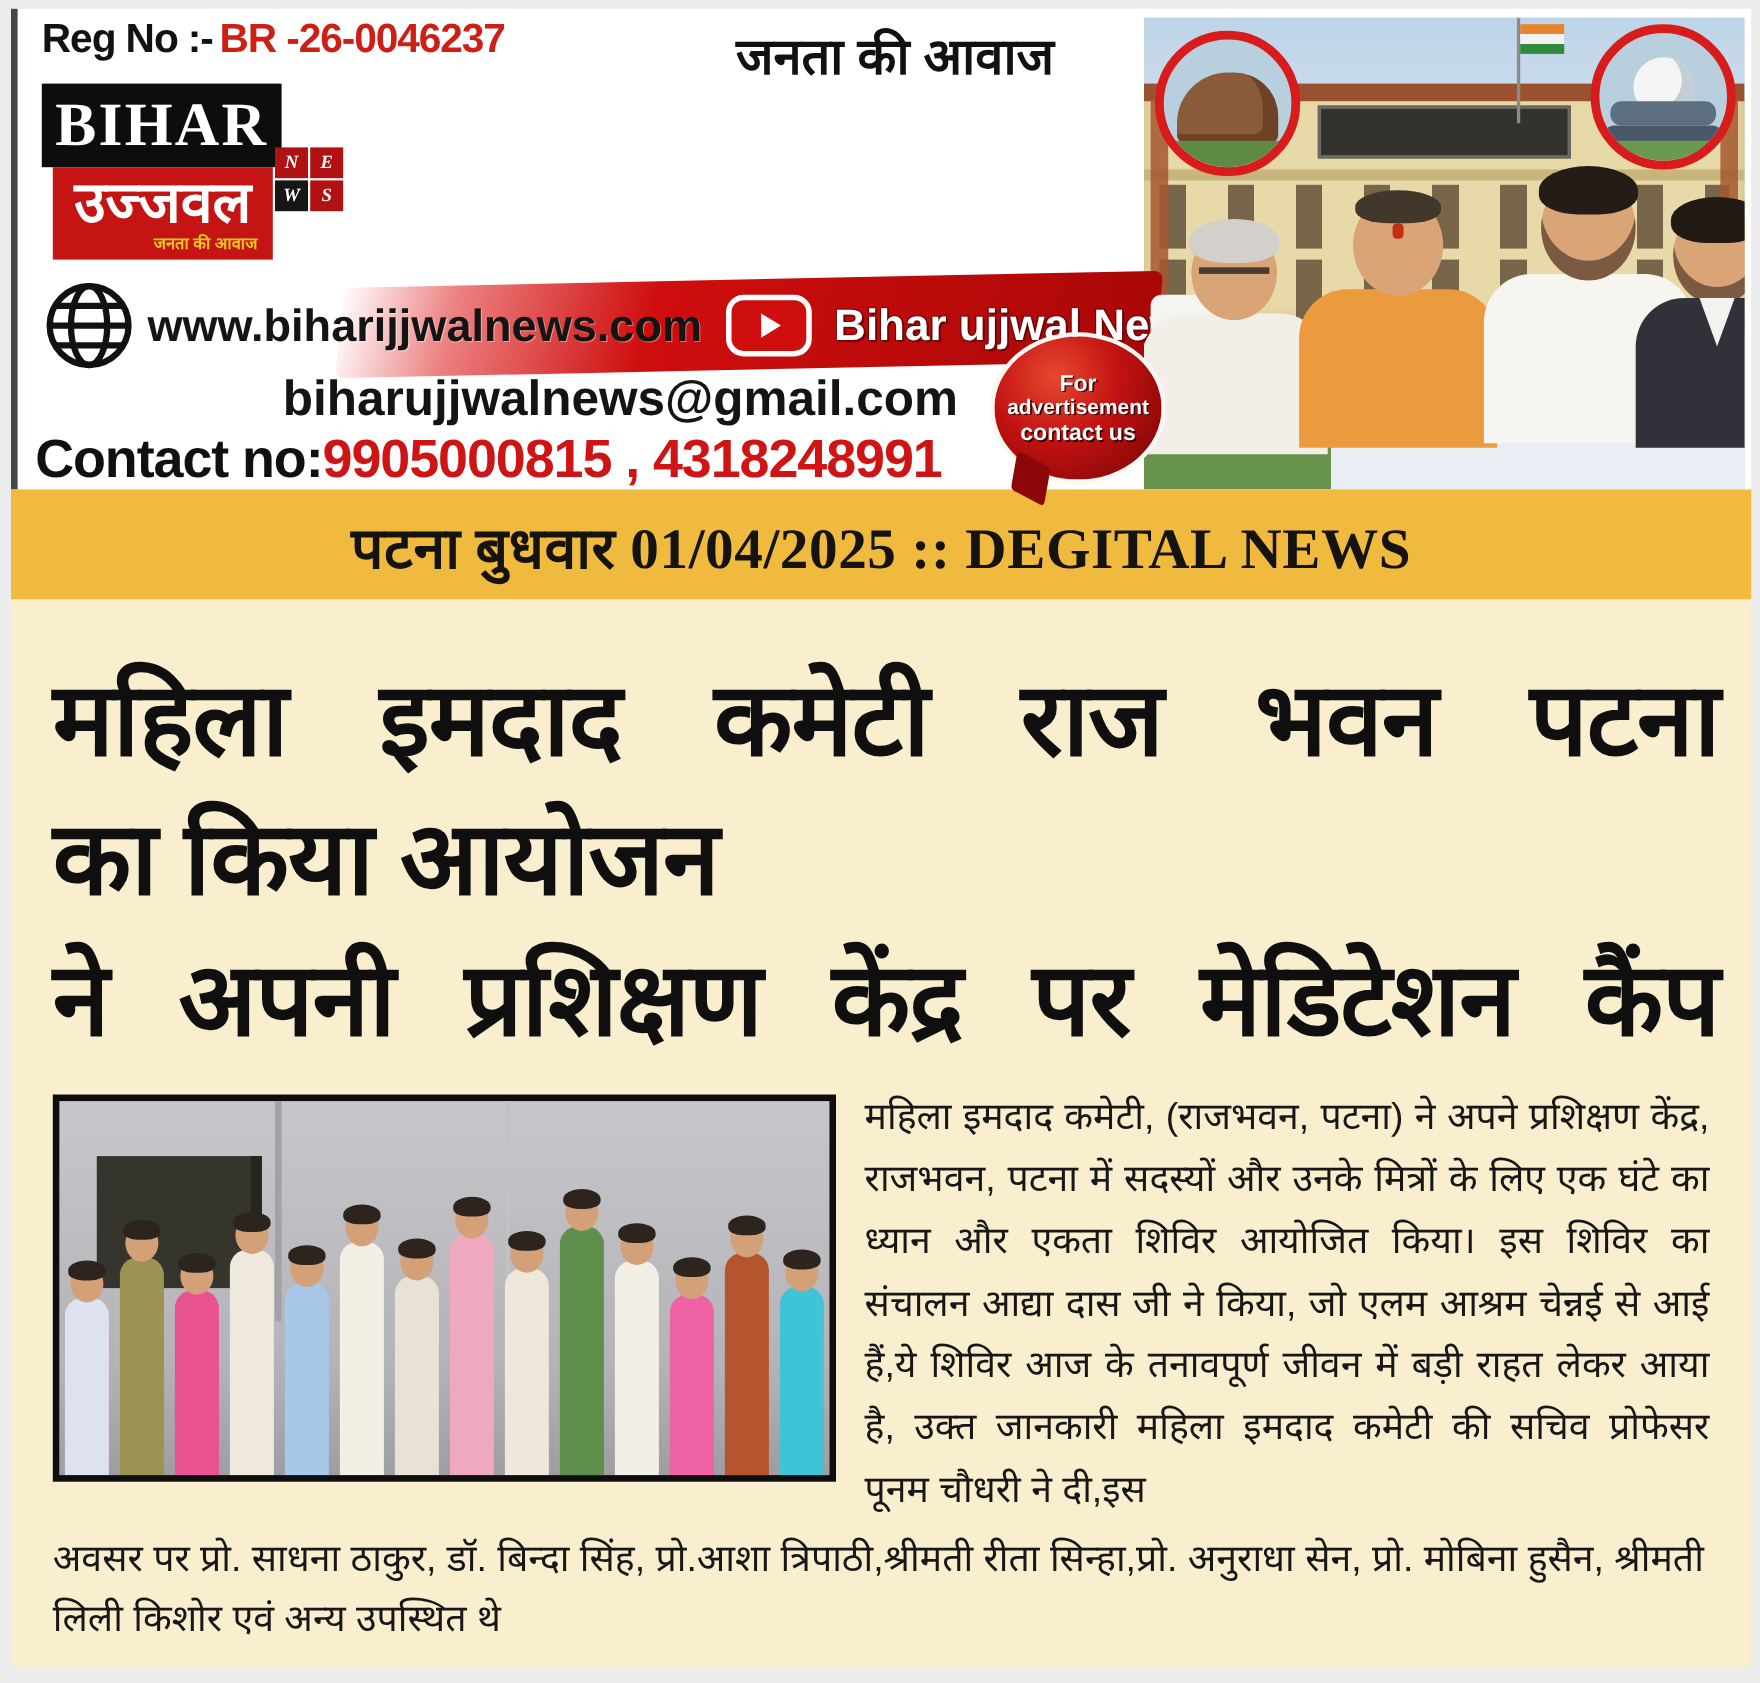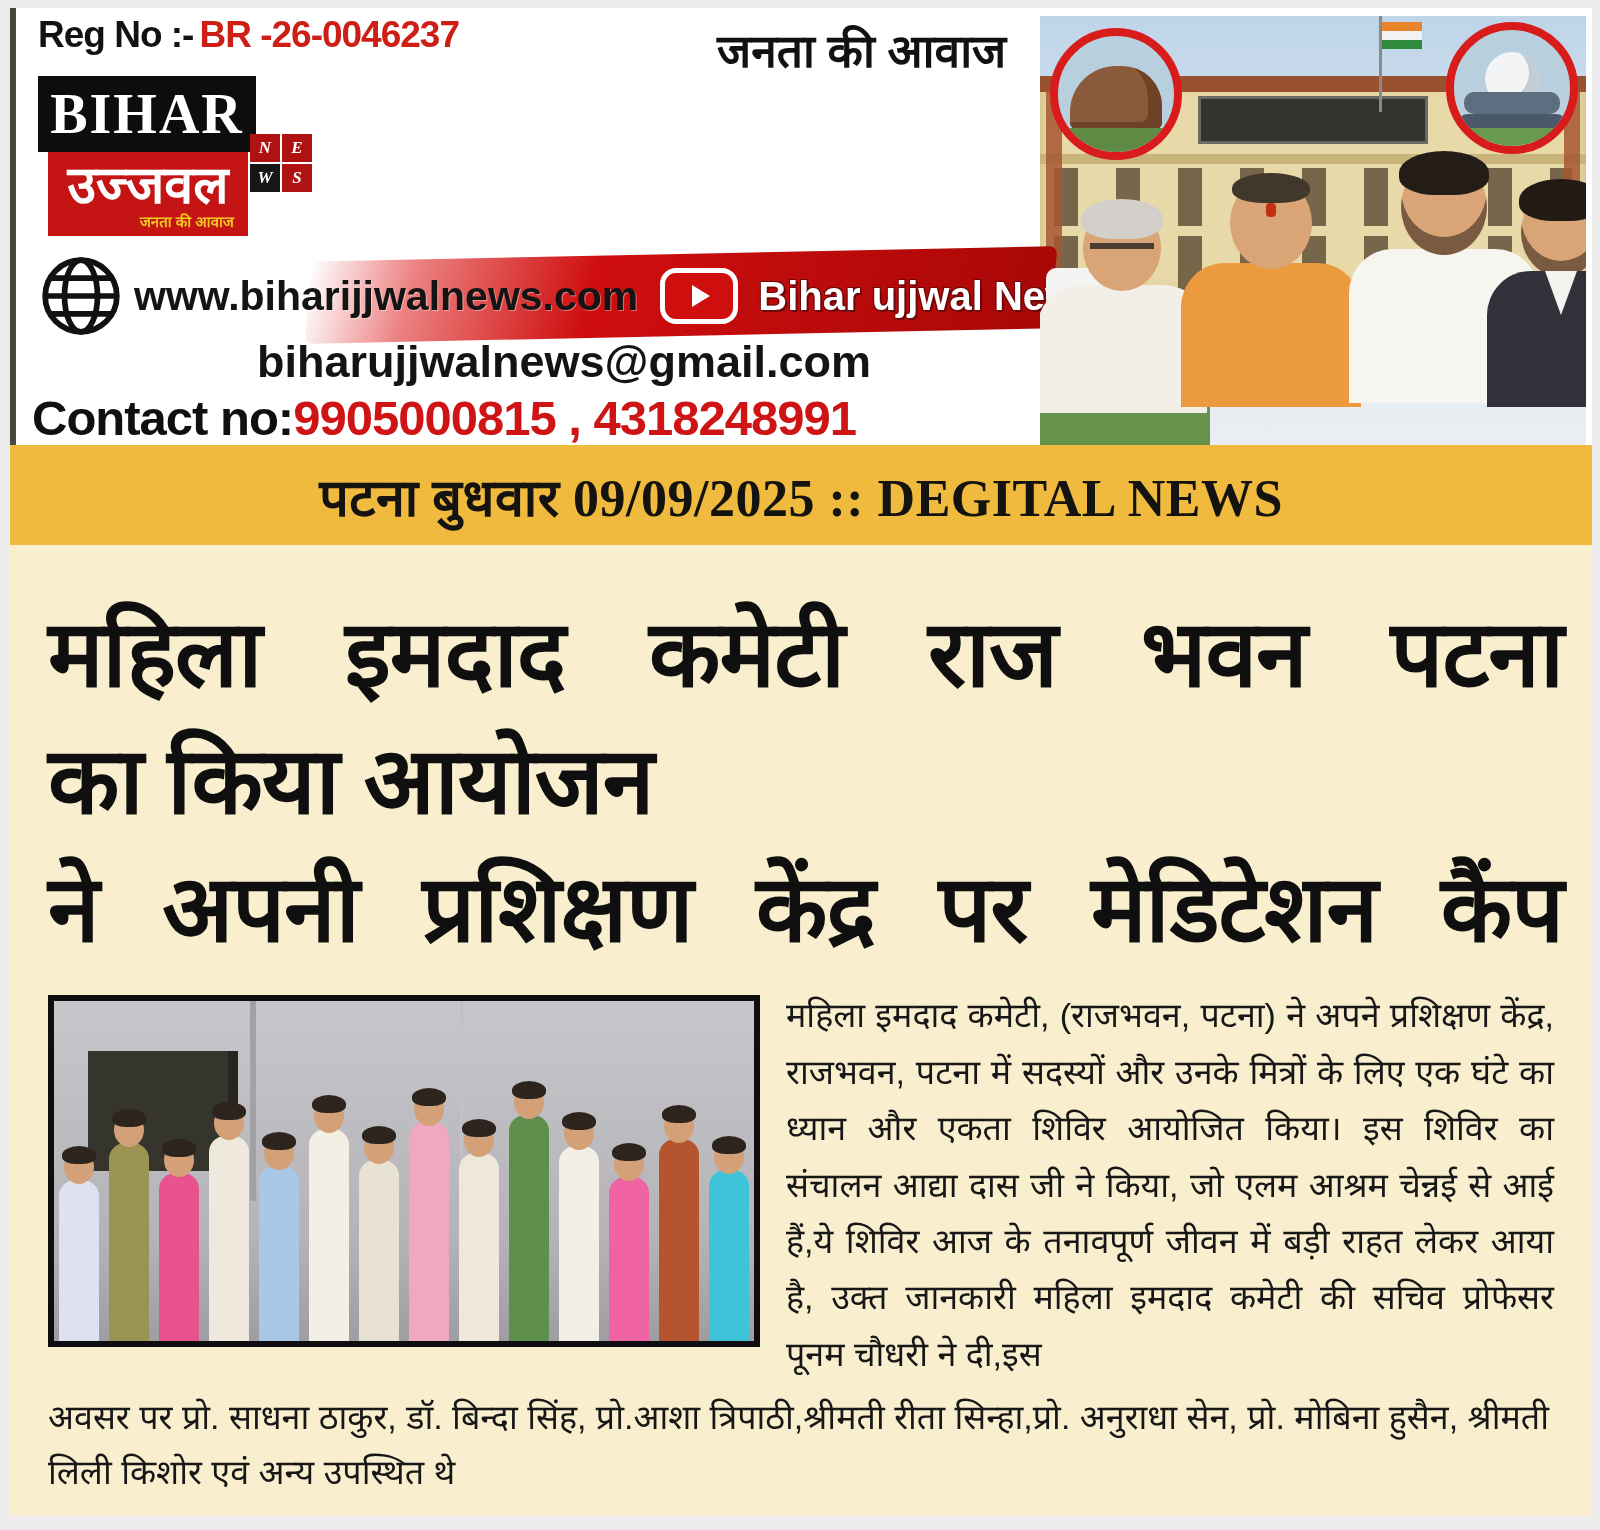--- a/index.html
+++ b/index.html
@@ -4,21 +4,21 @@
 <style>
   html,body{margin:0;padding:0;}
   body{background:#e9e9e9;font-family:"Liberation Sans","DejaVu Sans",sans-serif;}
   .page{position:relative;width:1600px;height:1530px;background:#ececec;overflow:hidden;}
 
   
   .header-card{position:absolute;left:10px;top:8px;width:1582px;height:437px;background:#ffffff;
     border-left:6px solid #42493f;box-sizing:border-box;}
   .header-left{position:absolute;left:0;top:0;width:1034px;height:100%;padding:6px 0 0 22px;box-sizing:border-box;}
 
-  .row-top{display:flex;justify-content:flex-start;align-items:flex-start;height:58px;gap:48px;}
+  .row-top{display:flex;justify-content:flex-start;align-items:flex-start;height:58px;}
   .reg-line{font-size:37px;font-weight:700;letter-spacing:-1px;white-space:nowrap;color:#121212;}
   .reg-number{color:#ce1f17;margin-left:6px;}
   .tagline{font-size:46px;font-weight:800;color:#111;margin-left:210px;margin-top:4px;white-space:nowrap;}
 
   .row-mast{display:flex;margin-top:4px;height:208px;}
   .logo-stack{position:relative;width:258px;flex:none;}
   .logo-black{position:relative;width:218px;height:76px;background:#0d0d0d;color:#fff;
     font-family:"Liberation Serif","DejaVu Serif",serif;font-size:56px;font-weight:700;
     display:flex;align-items:center;justify-content:center;letter-spacing:2px;}
   .logo-red{position:relative;width:200px;height:84px;margin-left:10px;background:#c41414;color:#fff;
@@ -187,20 +187,25 @@
         <div class="channel">Bihar ujjwal News</div>
       </div>
 
       <div class="row-email">biharujjwalnews@gmail.com</div>
 
       <div class="row-phone">
         <span>Contact no:</span><span class="phone-numbers">9905000815 , 4318248991</span>
       </div>
     </div>
 
+    <div class="ad-bubble">
+      <span class="ad-line">For</span>
+      <span class="ad-line mid">advertisement</span>
+      <span class="ad-line">contact us</span>
+    </div>
 
     <div class="collage">
       <div class="sky"></div>
       <div class="grass"></div>
       <div class="building">
         <div class="cornice"></div>
         <div class="sign"></div>
         <div class="band"></div>
         <div class="winrow1"></div>
         <div class="winrow2"></div>
@@ -243,21 +248,21 @@
       <div class="person p4">
         <div class="head">
             <div class="hair"></div>
           </div>
         <div class="torso"></div>
       </div>
     </div>
   </div>
 
   <div class="date-band">
-    <div class="date-text">पटना बुधवार 09/09/2025 :: DEGITAL NEWS</div>
+    <div class="date-text">पटना बुधवार 01/04/2025 :: DEGITAL NEWS</div>
   </div>
 
   <div class="body-area">
     <div class="headline">
       <div class="headline-line">महिला इमदाद कमेटी राज भवन पटना</div>
       <div class="headline-line last">का किया आयोजन</div>
       <div class="headline-line">ने अपनी प्रशिक्षण केंद्र पर मेडिटेशन कैंप</div>
     </div>
 
     <div class="article-row">

